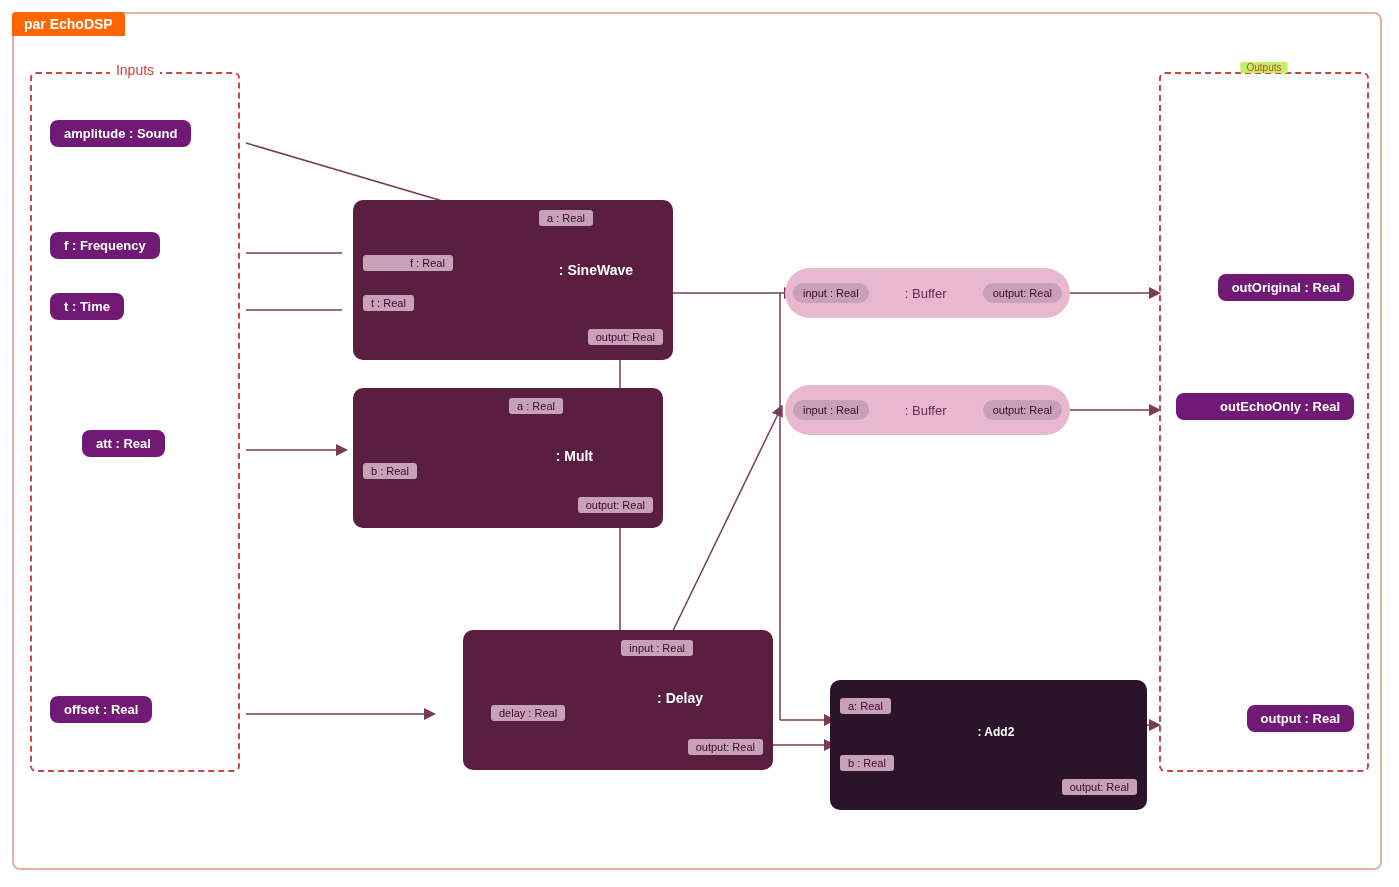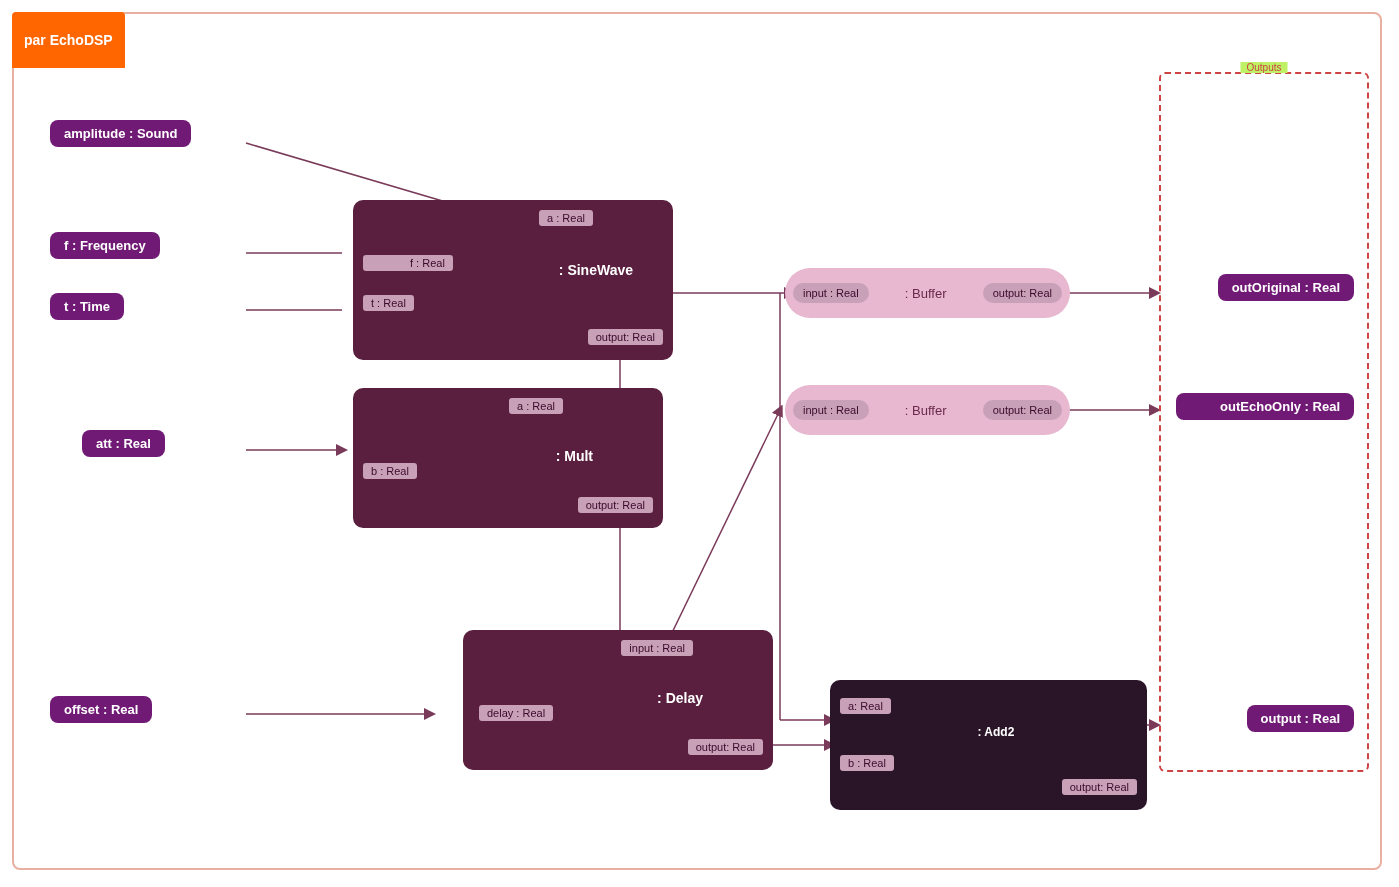--- a/index.html
+++ b/index.html
@@ -31,21 +31,21 @@
 
     
     .title-tag {
       position: absolute;
       top: 12px;
       left: 12px;
       background: #ff6600;
       color: #fff;
       font-size: 14px;
       font-weight: bold;
-      padding: 20px 12px;
+      padding: 4px 12px;
       border-radius: 4px 4px 0 0;
     }
 
     
     .inputs-box {
       position: absolute;
       top: 72px;
       left: 30px;
       width: 210px;
       height: 700px;
@@ -182,20 +182,23 @@
 
     <line x1="1075" y1="725" x2="1155" y2="725" stroke="#7a3a5a" stroke-width="1.5" marker-end="url(#arrow)"></line>
 
     <defs>
       <marker id="arrow" markerWidth="8" markerHeight="8" refX="4" refY="4" orient="auto">
         <path d="M0,0 L0,8 L8,4 z" fill="#7a3a5a"></path>
       </marker>
     </defs>
   </svg>
 
+  <div class="inputs-box">
+    <span class="inputs-label">Inputs</span>
+  </div>
 
   <div class="outputs-box">
     <span class="outputs-label">Outputs</span>
   </div>
 
   <div class="orange-label" style="top:120px;left:50px;">amplitude : Sound</div>
   <div class="orange-label" style="top:232px;left:50px;">f : Frequency</div>
   <div class="orange-label" style="top:293px;left:50px;">t : Time</div>
   <div class="orange-label" style="top:430px;left:50px;margin-left:32px;">att : Real</div>
   <div class="orange-label" style="top:696px;left:50px;">offset : Real</div>
@@ -225,21 +228,21 @@
 
     <div class="node-title" style="top:60px;right:70px;">: Mult</div>
 
     <div class="port-label" style="bottom:15px;right:10px;">output: Real</div>
   </div>
 
   <div class="node-box" style="left:430px;top:630px;width:310px;height:140px;">
 
     <div class="port-label" style="top:10px;right:80px;">input : Real</div>
 
-    <div class="port-label" style="top:75px;left:16px;">delay : Real</div>
+    <div class="port-label" style="top:75px;left:28px;">delay : Real</div>
 
     <div class="node-title" style="top:60px;right:70px;">: Delay</div>
 
     <div class="port-label" style="bottom:15px;right:10px;">output: Real</div>
   </div>
 
   <div style="position:absolute;top:268px;left:785px;width:285px;height:50px;background:#e8b8d0;border-radius:30px;display:flex;align-items:center;">
     <div style="background:#c8a0b8;color:#3a0a2a;font-size:11px;padding:4px 10px;border-radius:20px;margin-left:8px;white-space:nowrap;">input : Real</div>
     <div style="color:#6a2a4a;font-size:13px;padding:0 12px;flex:1;text-align:center;">: Buffer</div>
     <div style="background:#c8a0b8;color:#3a0a2a;font-size:11px;padding:4px 10px;border-radius:20px;margin-right:8px;white-space:nowrap;">output: Real</div>

